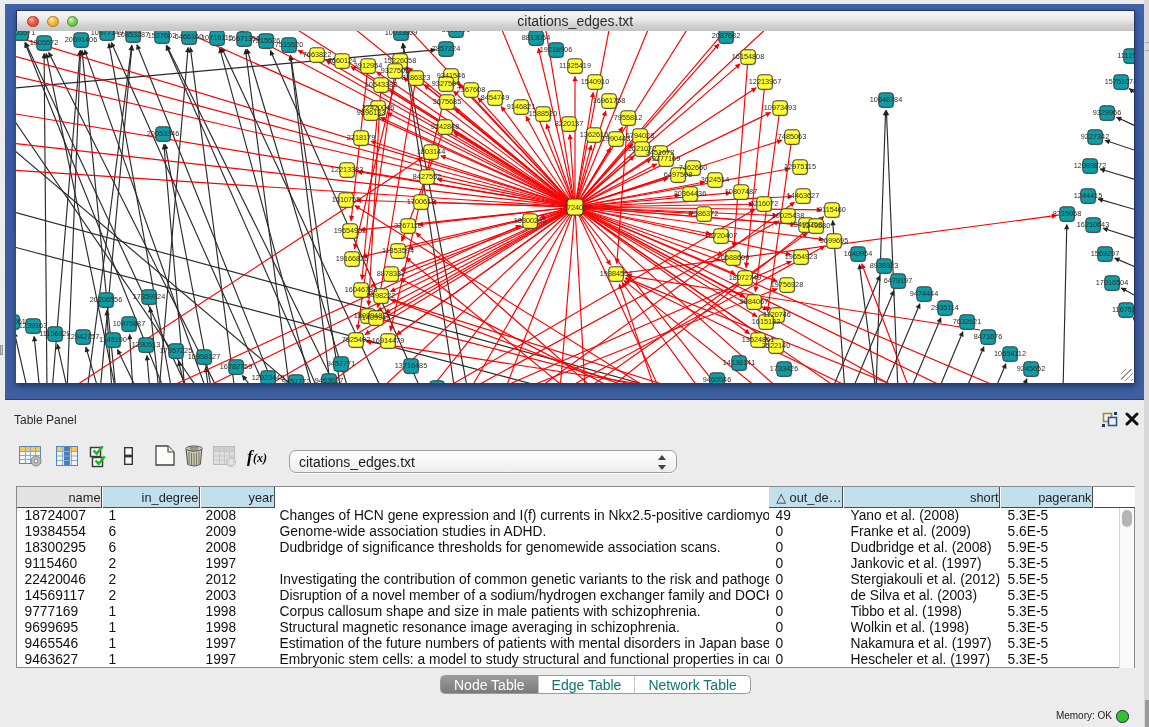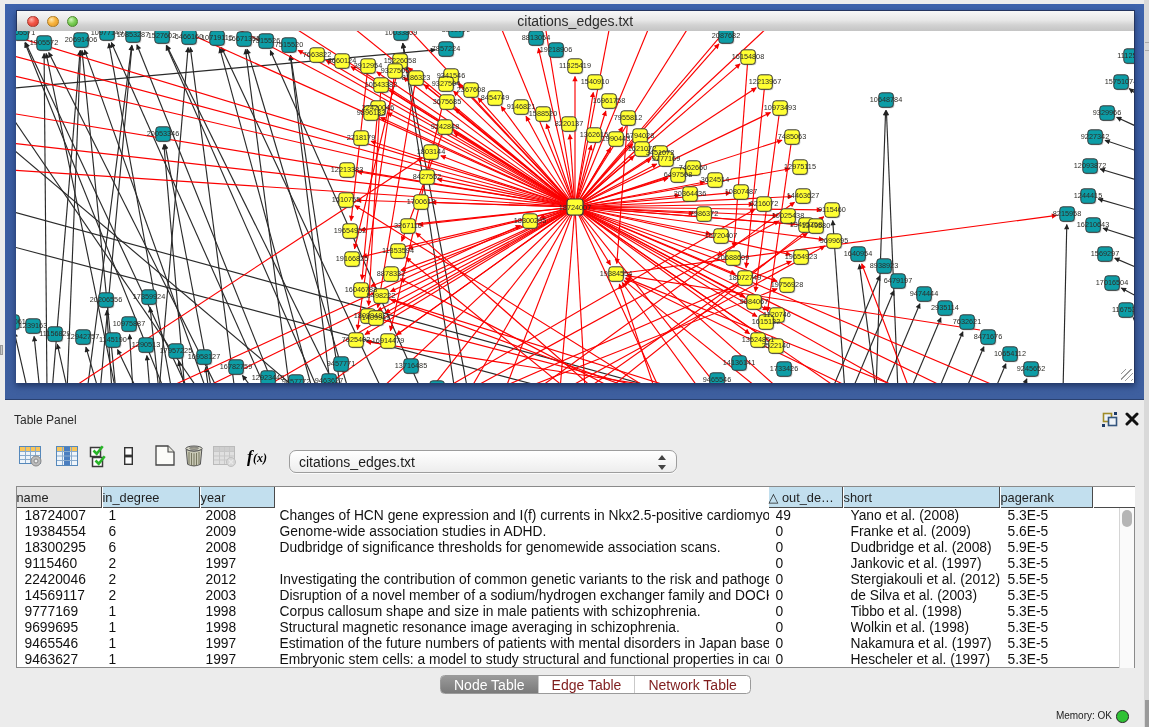--- a/index.html
+++ b/index.html
@@ -11,29 +11,29 @@
 #tl2{left:30px;background:radial-gradient(circle at 35% 30%,#ffe9b0,#f8b43e 45%,#dd9328 100%);border:1px solid #ad7a20}
 #tl3{left:49.8px;background:radial-gradient(circle at 35% 30%,#d2f5c0,#7ed058 45%,#4ea832 100%);border:1px solid #4d8a2d}
 #graphclip{position:absolute;left:16px;top:31px;width:1118px;height:352px;overflow:hidden;background:#fff}
 #graphclip svg{left:0!important;top:0!important}
 #grip{position:absolute;right:1px;bottom:1px;width:12px;height:12px;background:repeating-linear-gradient(135deg,transparent 0 3px,#9a9a9a 3px 4px)}
 #panel{position:absolute;left:0;top:404px;width:1144px;height:323px;background:#ececec}
 #ptitle{position:absolute;left:14px;top:9px;font-size:12px;color:#2b2b2b}
 #dropdown{position:absolute;left:289px;top:45.5px;width:388px;height:23px;border:1px solid #9d9d9d;border-radius:7px;background:linear-gradient(180deg,#ffffff,#ededed);box-shadow:0 1px 0 rgba(255,255,255,.8);font-size:14px;color:#1c1c1c;line-height:22px;padding-left:9px}
 #tablewrap{position:absolute;left:15.5px;top:81.5px;width:1119px;height:182.5px;border:1px solid #8a8a8a;background:#fff}
 #thead{position:absolute;left:0;top:0;width:100%;height:21px;font-size:12.8px;color:#1f1f1f}
-#thead span{position:absolute;top:0;height:21px;line-height:21px;text-align:left;background:#c2dfee;border-right:1px solid #4a4a4a;border-bottom:1px solid #4a4a4a}
+#thead span{position:absolute;top:0;height:21px;line-height:21px;text-align:right;background:#c2dfee;border-right:1px solid #4a4a4a;border-bottom:1px solid #4a4a4a}
 #tbody{position:absolute;left:0;top:21px;width:100%;height:160px;font-size:13.8px;color:#111;overflow:hidden}
 .tr{position:relative;height:16px;line-height:16px;white-space:nowrap}
 .tr span{position:absolute;top:0;overflow:hidden;white-space:nowrap}
 .c0{left:8px;width:80px}.c1{left:92px;width:90px}.c2{left:189px;width:70px}.c3{left:263px;width:489px}.c4{left:759px;width:70px}.c5{left:834px;width:153px}.c6{left:991px;width:85px}
 #vsb{position:absolute;right:0px;top:21px;width:15px;height:160px;background:#fafafa;border-left:1px solid #d5d5d5}
 #vsb div{position:absolute;left:2px;top:2px;width:10px;height:17px;border-radius:5px;background:#b5b5b5}
 #tabs{position:absolute;left:440px;top:270.5px;height:19.5px;border:1px solid #9a9a9a;border-radius:4.5px;background:#fff;display:flex;font-size:14px;overflow:hidden}
-#tabs div{padding:0 13px;line-height:19px;color:#7f1d1d}
+#tabs div{padding:0 13px;line-height:19px;color:#0f766e}
 #tabs .sel{background:linear-gradient(180deg,#9a9a9a,#7a7a7a);color:#fff}
 #tabs .d{border-left:1px solid #c9c9c9}
 #memory{position:absolute;right:32px;top:306px;font-size:10px;color:#222}
 #memdot{position:absolute;right:15.5px;top:306px;width:12.5px;height:12.5px;border-radius:50%;background:#2fc134;border:1px solid #2a2a2a}
 #rightstrip{position:absolute;right:0;top:0;width:5px;height:727px;background:#d9d9d9}
 #rightstrip2{position:absolute;right:0;top:700px;width:4px;height:27px;background:#9a9a9a}
 .icon{position:absolute;top:41px}
 </style></head><body>
 <div id="desktop"></div>
 <div id="win">

